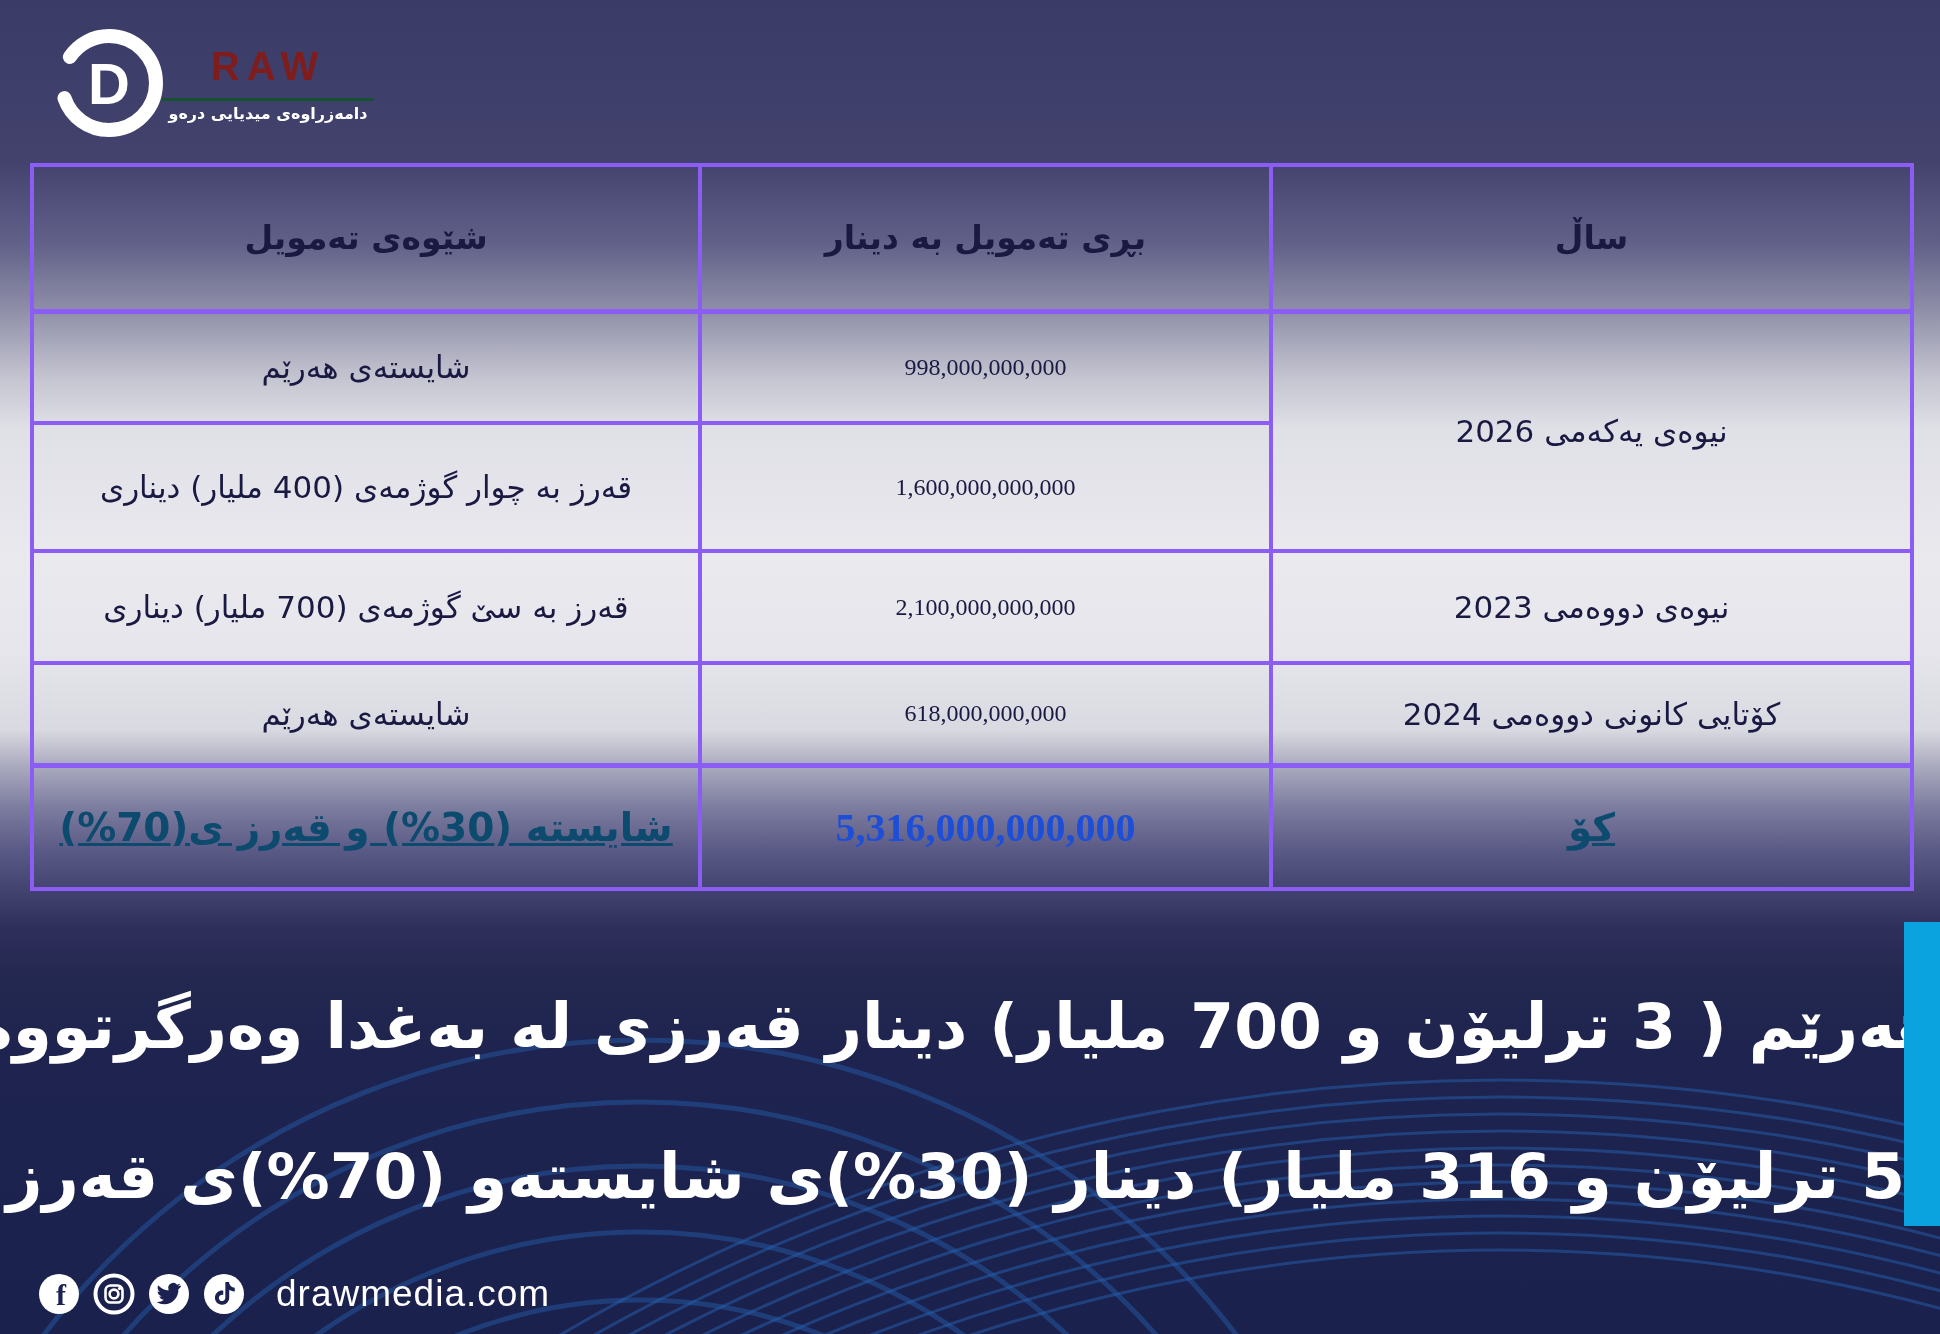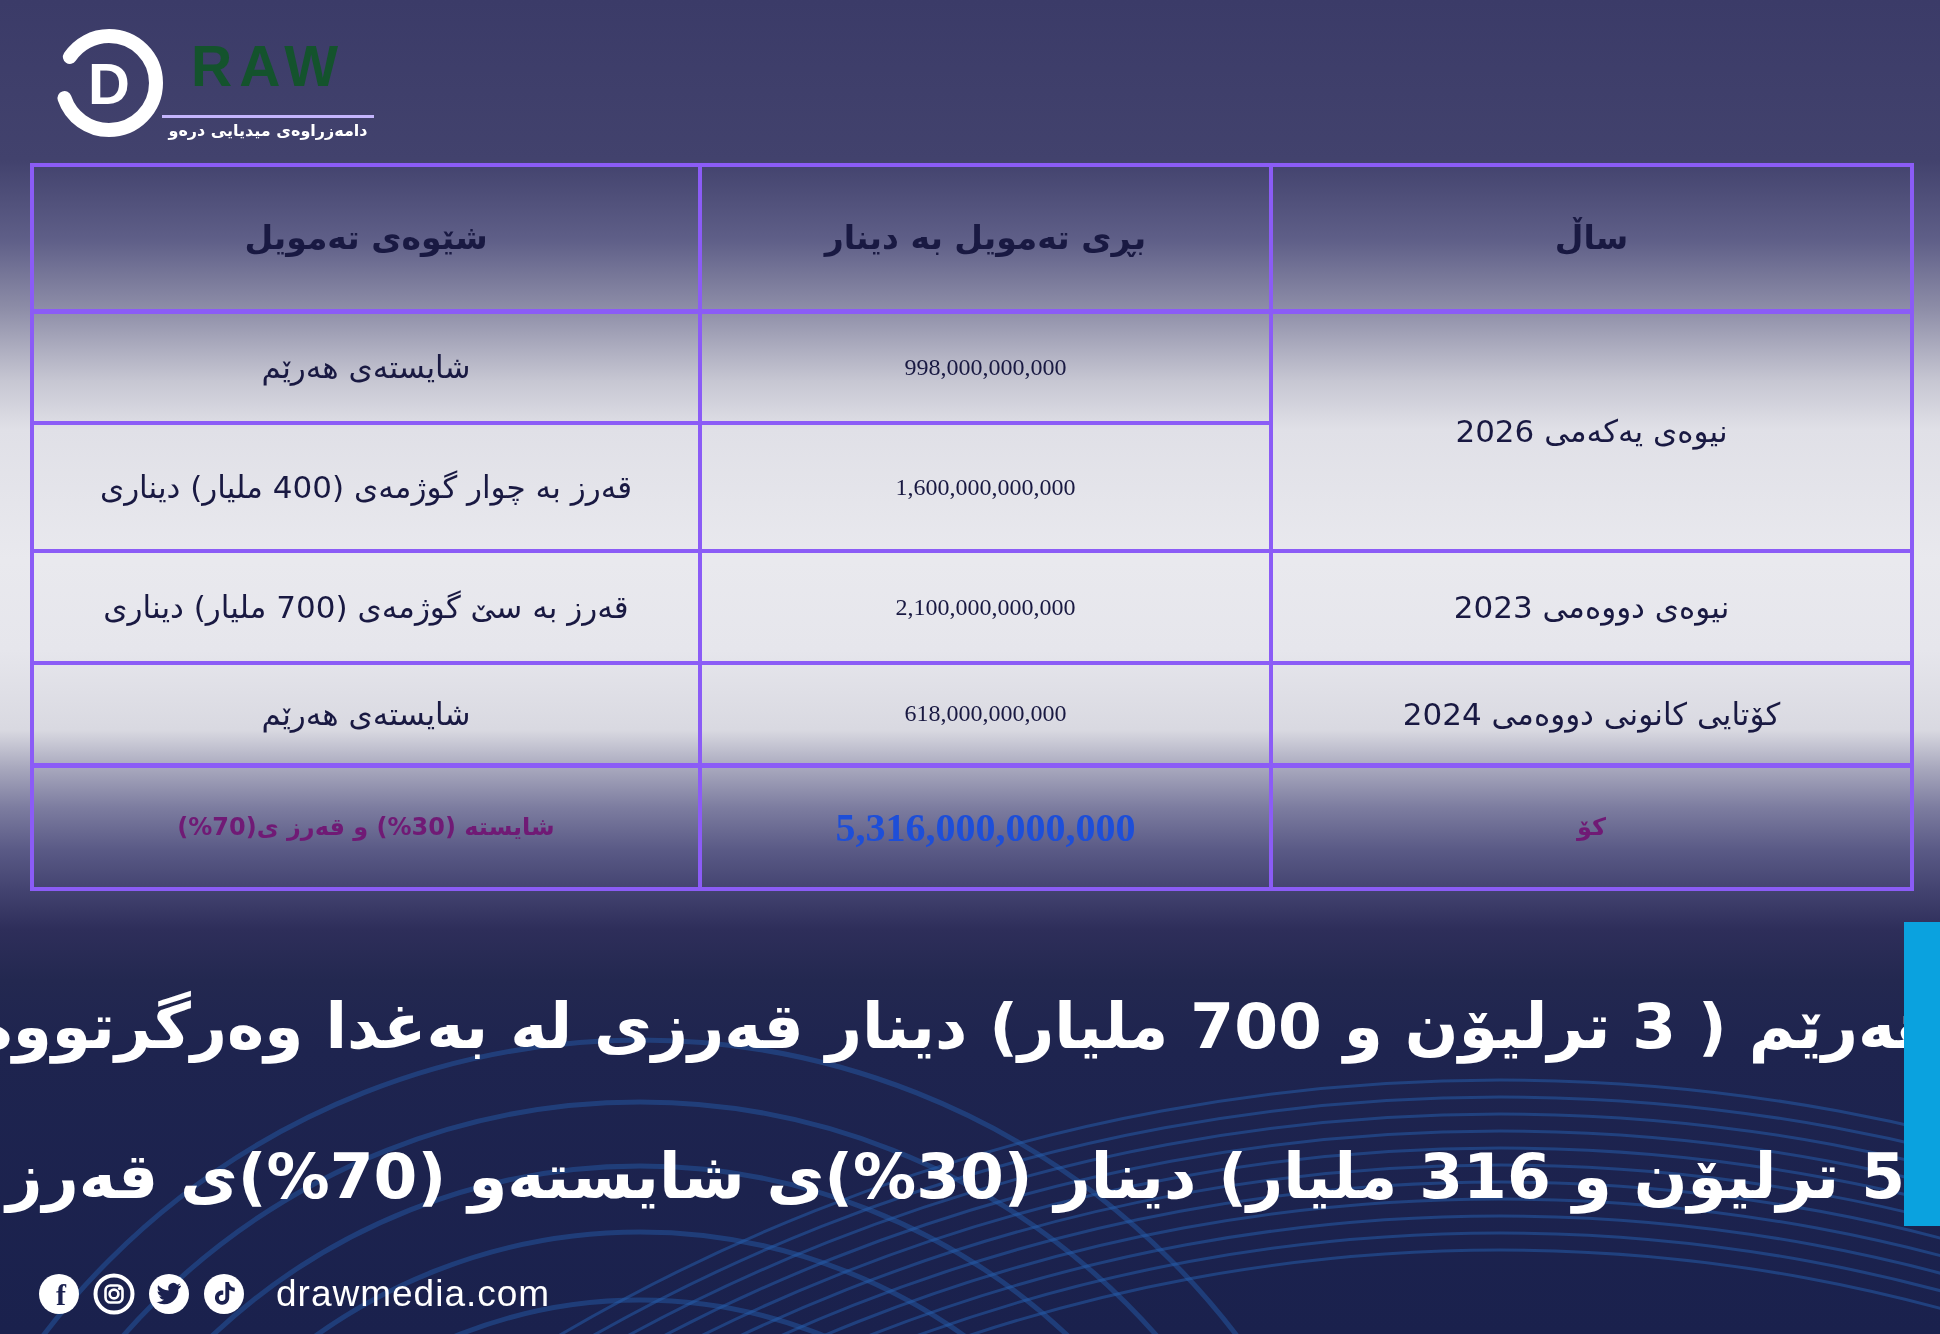--- a/index.html
+++ b/index.html
@@ -28,40 +28,40 @@
   .abs{position:absolute;}
   
   #arcs{left:0;top:0;z-index:0;pointer-events:none;}
   
   .logo{left:44px;top:22px;width:330px;height:130px;z-index:3;color:#fff;}
   .logo-circle{position:absolute;left:10px;top:6px;width:110px;height:110px;}
   .logo-d{position:absolute;left:10px;top:6px;width:110px;height:110px;
     display:flex;align-items:center;justify-content:center;
     font-family:"Liberation Sans",sans-serif;font-weight:bold;font-size:58px;color:#fff;}
   .logo-right{position:absolute;left:118px;top:16px;width:212px;text-align:center;}
-  .logo-raw{font-family:"Liberation Sans",sans-serif;font-weight:bold;font-size:57px;
-    letter-spacing:7px;line-height:1;color:#14532d;}
-  .logo-tagline{margin-top:20px;border-top:3px solid #c4b5fd;padding-top:3px;
+  .logo-raw{font-family:"Liberation Sans",sans-serif;font-weight:bold;font-size:40px;
+    letter-spacing:7px;line-height:1;color:#7f1d1d;margin-top:8px;}
+  .logo-tagline{margin-top:12px;border-top:3px solid #14532d;padding-top:3px;
     font-size:16px;font-weight:bold;color:#fff;direction:rtl;}
   
   table.data{position:absolute;left:30px;top:163px;width:1880px;z-index:2;
     border-collapse:collapse;table-layout:fixed;}
   table.data th,table.data td{
     border:4px solid #8b5cf6;vertical-align:middle;text-align:center;
     direction:rtl;color:#191942;padding:0 14px;}
   col.c-method{width:668px;} col.c-amount{width:571px;} col.c-year{width:641px;}
   tr.h-header{height:146px;} tr.h-r2{height:112px;} tr.h-r3{height:128px;}
   tr.h-r4{height:112px;} tr.h-r5{height:102px;} tr.h-total{height:124px;}
   table.data thead th{font-size:33px;font-weight:bold;border-bottom-width:5px;}
   td.method,td.year{font-size:31px;}
   td.amount{font-family:"Liberation Serif","DejaVu Sans",serif;
     font-size:24px;color:#0d0d1c;direction:ltr;}
   tr.total td{border-top-width:5px;font-weight:bold;}
   tr.total td.amount{font-size:40px;color:#1d4ed8;}
-  tr.total td.method,tr.total td.year{font-size:24px;color:#701a75;}
+  tr.total td.method,tr.total td.year{font-size:39px;color:#0c4a6e;text-decoration:underline;}
   
   .banner{left:0;top:952px;width:1940px;z-index:2;text-align:center;direction:rtl;
     color:#ffffff;font-weight:bold;font-size:63px;line-height:150px;}
   .banner .bline{white-space:nowrap;}
   
   .side-bar{left:1904px;top:922px;width:36px;height:304px;background:#0aa2df;z-index:2;}
   
   .footer{left:38px;top:1270px;height:48px;z-index:3;display:flex;align-items:center;}
   .social{width:42px;height:42px;margin-right:13px;cursor:pointer;}
   .website{margin-left:18px;color:#fff;font-family:"Liberation Sans",sans-serif;

